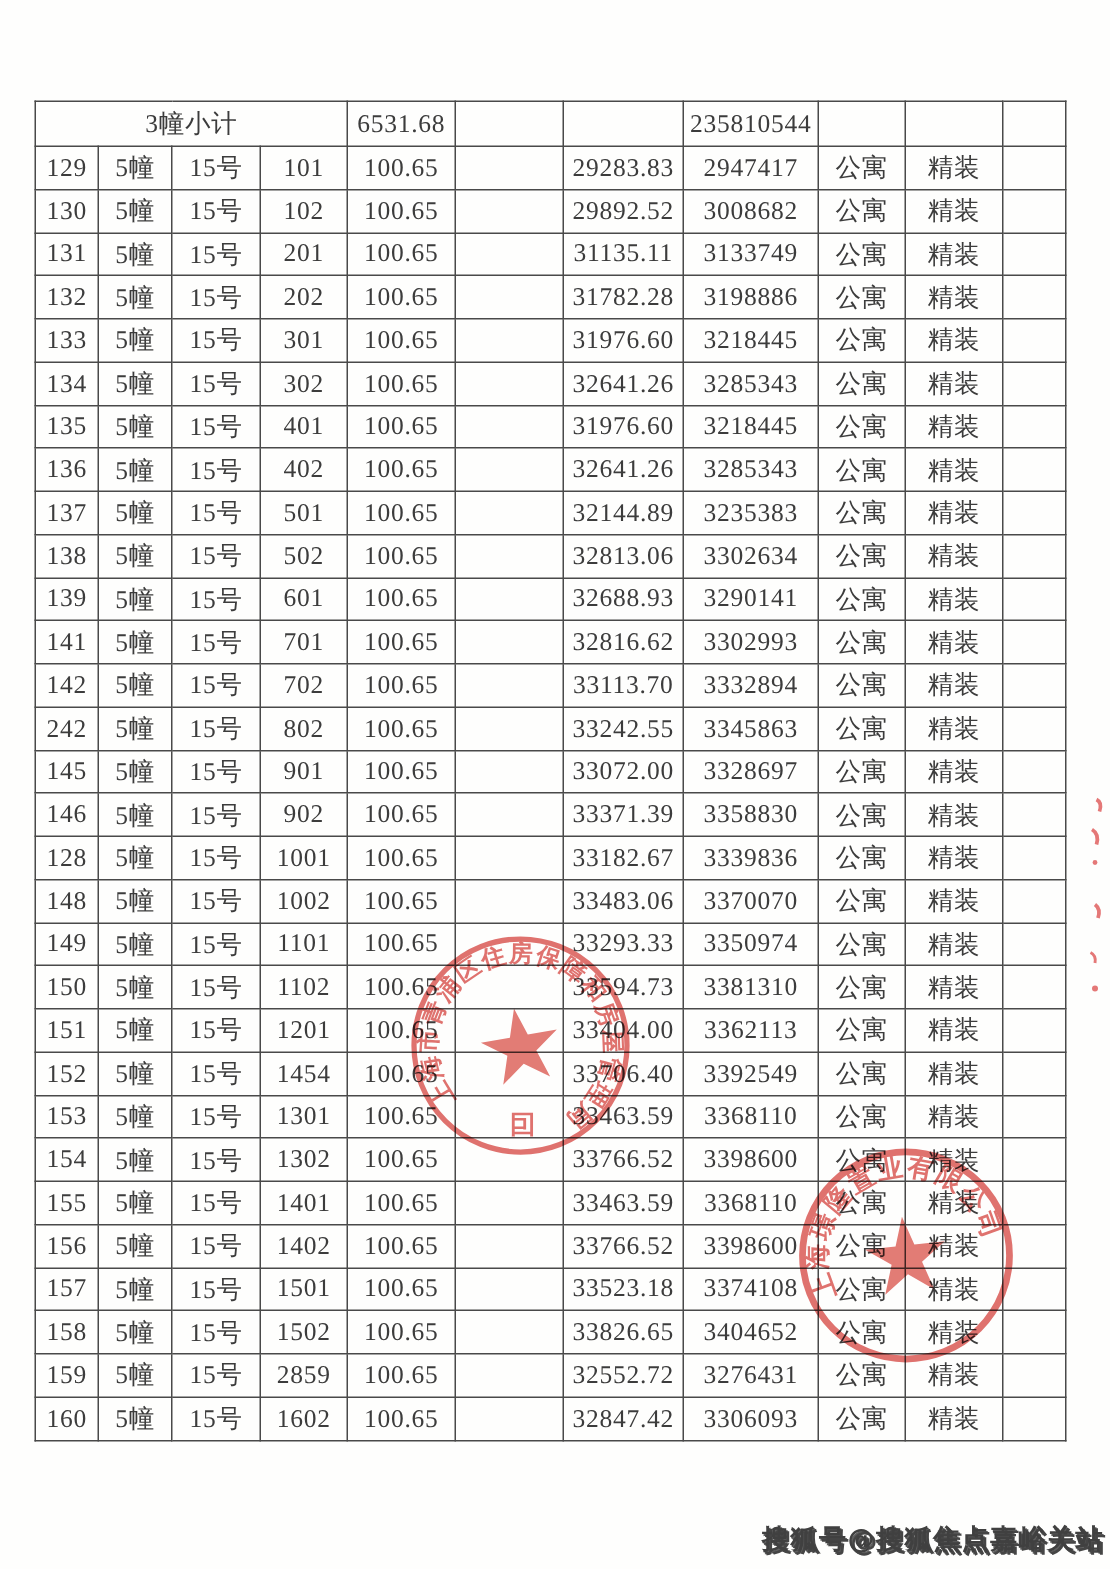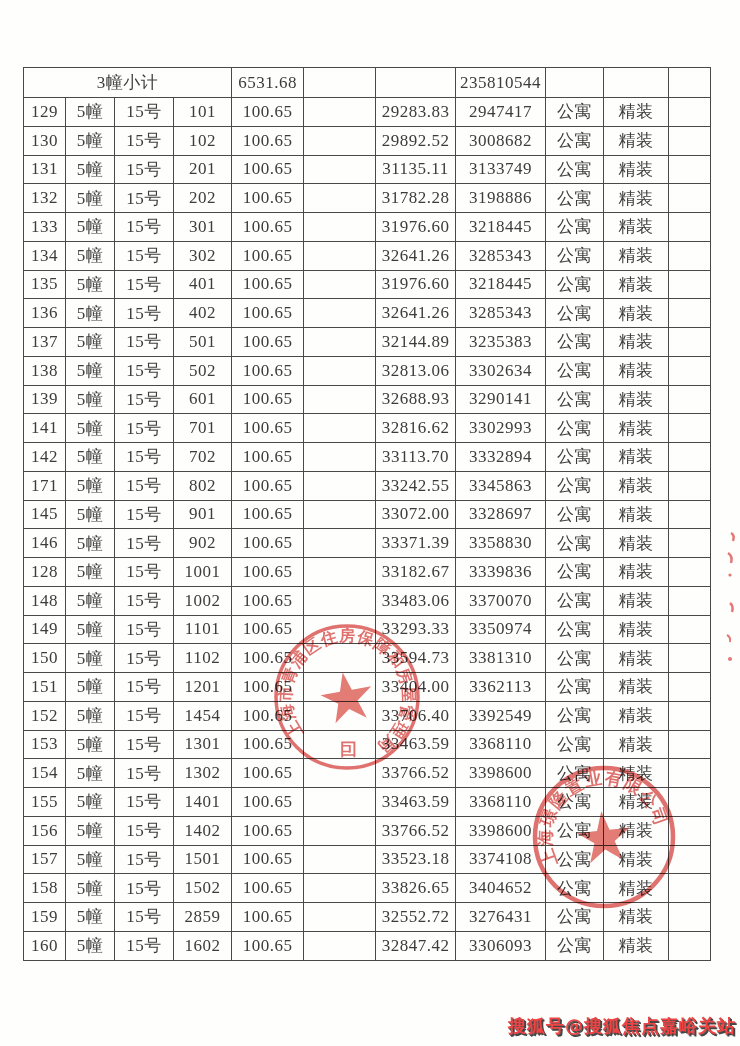--- a/index.html
+++ b/index.html
@@ -24,21 +24,21 @@
   tr.subtotal-row td { height:29px; }
   .stamp { position:absolute; mix-blend-mode:multiply; opacity:0.82; }
   .stamp text {
     font-family:"Liberation Serif","DejaVu Serif",serif;
     font-weight:bold;
   }
   .watermark {
     position:absolute; top:1014px; right:4px;
     font-family:"DejaVu Sans","Liberation Sans",sans-serif;
     font-weight:bold; font-size:18px; letter-spacing:1px;
-    color:#ef4444;
+    color:#404040;
     text-shadow:2px 2px 0 #454545, 1px 1px 0 #606060;
     white-space:nowrap;
   }
 </style>
 </head>
 <body>
 
 <div class="page">
 
   <table class="price-table">
@@ -229,21 +229,21 @@
       <td>702</td>
       <td>100.65</td>
       <td></td>
       <td>33113.70</td>
       <td>3332894</td>
       <td>公寓</td>
       <td>精装</td>
       <td></td>
     </tr>
         <tr>
-      <td>171</td>
+      <td>242</td>
       <td>5幢</td>
       <td>15号</td>
       <td>802</td>
       <td>100.65</td>
       <td></td>
       <td>33242.55</td>
       <td>3345863</td>
       <td>公寓</td>
       <td>精装</td>
       <td></td>

